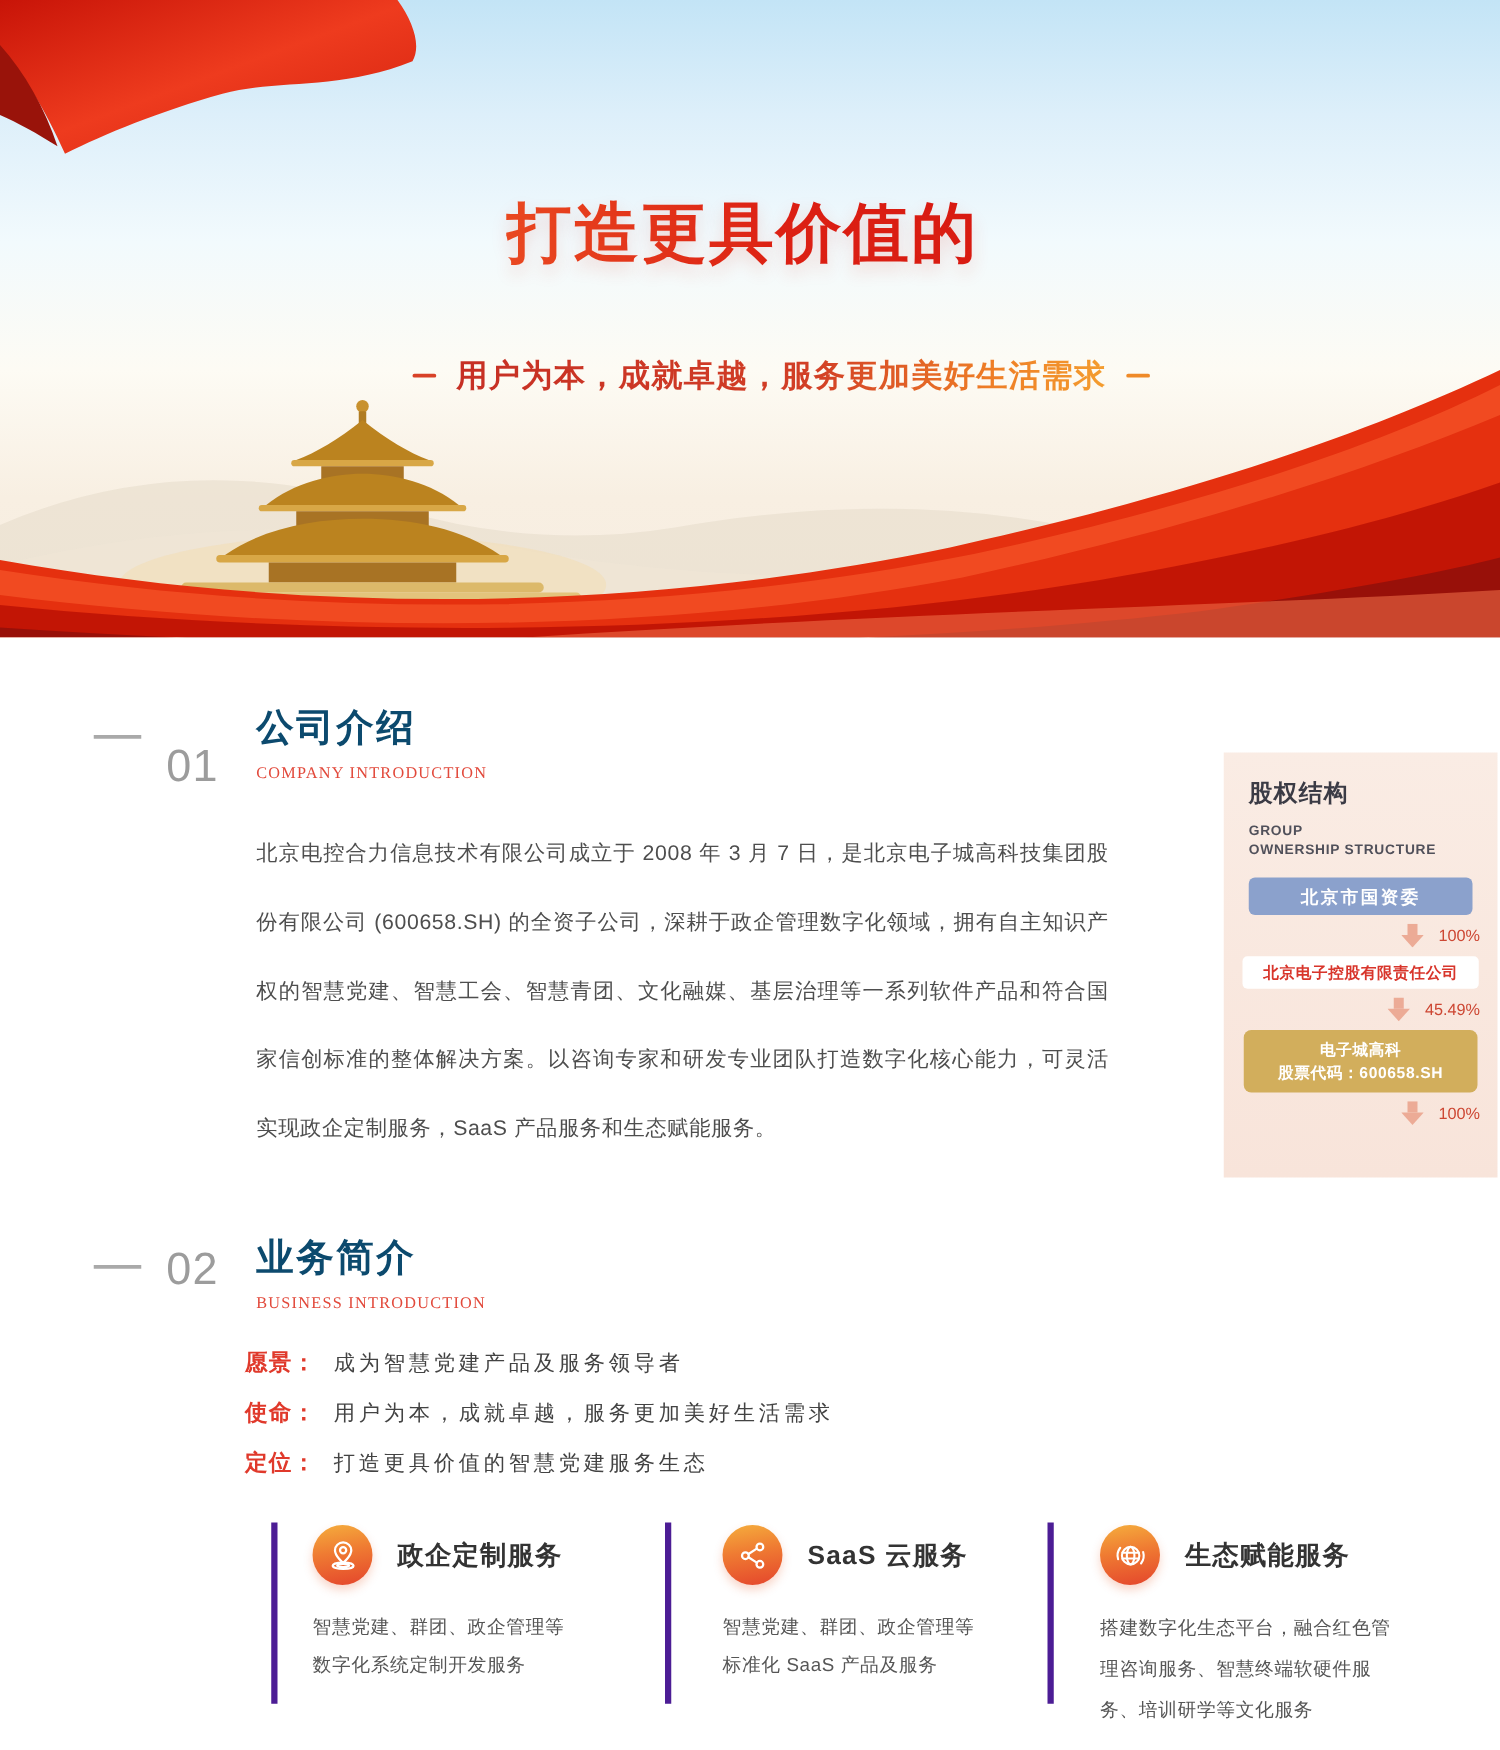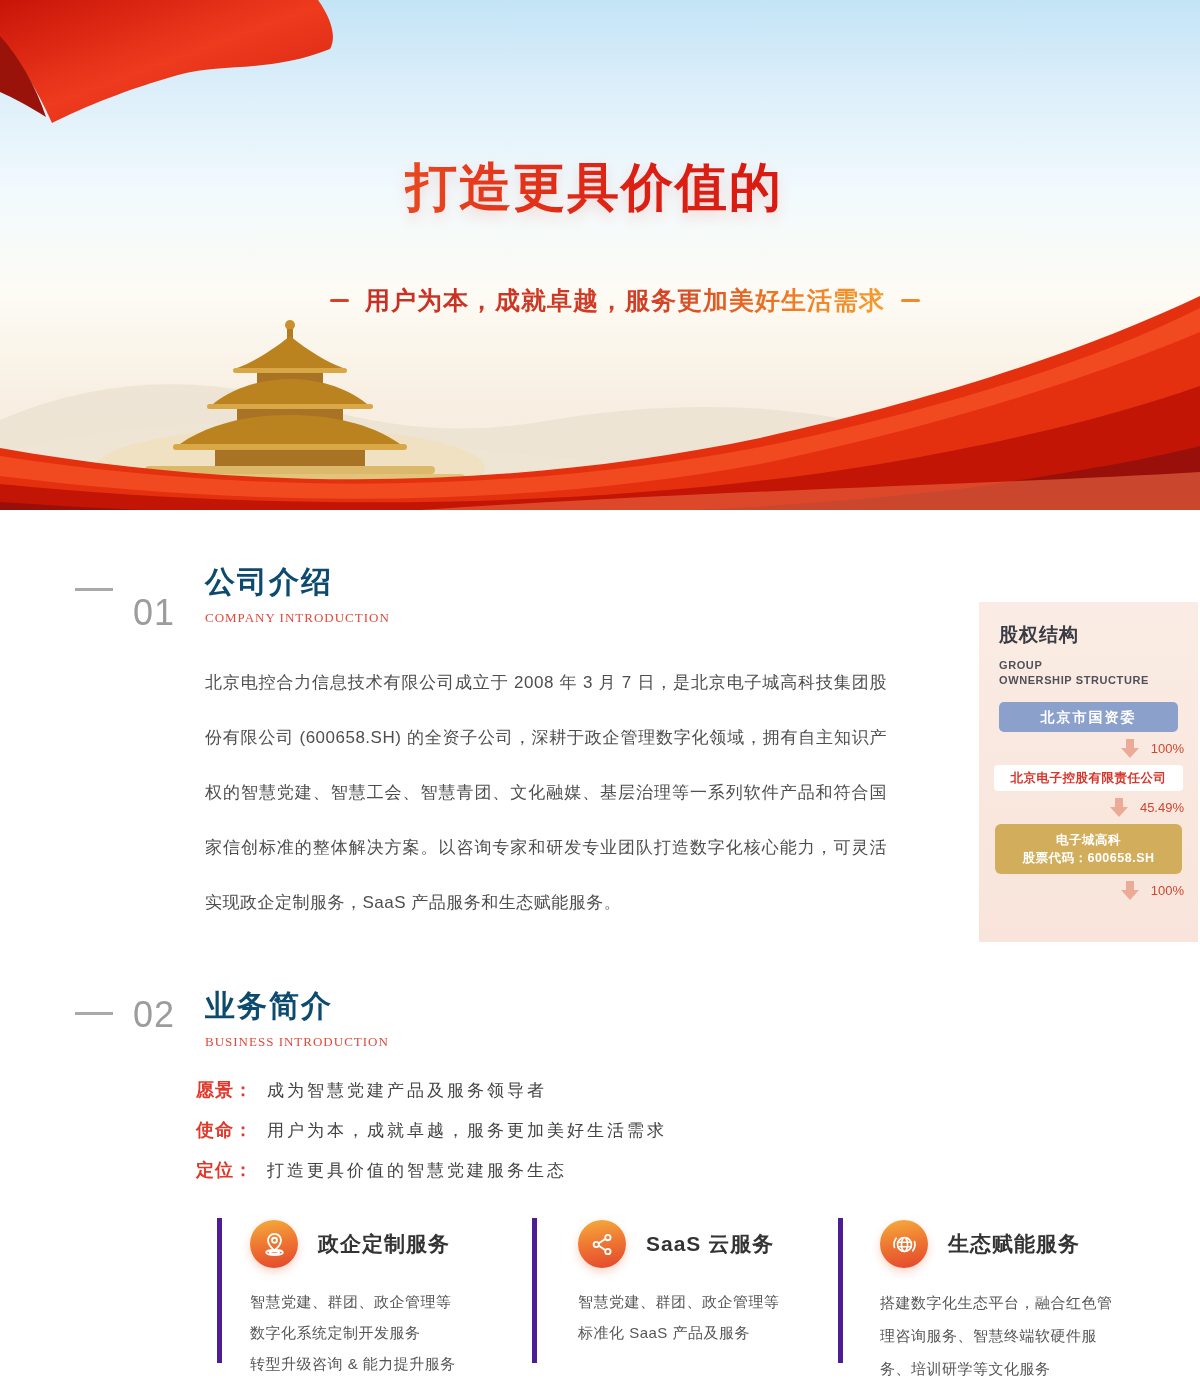--- a/index.html
+++ b/index.html
@@ -202,21 +202,20 @@
           <circle cx="12" cy="8.2" r="2.2"></circle>
           <ellipse cx="12" cy="19.2" rx="7.4" ry="2.3"></ellipse>
           <ellipse cx="12" cy="19" rx="4.2" ry="1.2"></ellipse>
         </svg>
       </span>
       <span class="svc-title">政企定制服务</span>
     </div>
     <div class="svc-lines">
       <div class="svc-line">智慧党建、群团、政企管理等</div>
       <div class="svc-line">数字化系统定制开发服务</div>
-      <div class="svc-line">转型升级咨询 &amp; 能力提升服务</div>
     </div>
   </div>
 
   <div class="svc-col" style="left:532px; width:306px; padding-left:41px;">
     <div class="svc-head">
       <span class="svc-badge">
         <svg width="27" height="27" viewBox="0 0 24 24" fill="none" stroke="#fff" stroke-width="1.6" stroke-linecap="round">
           <circle cx="6.5" cy="12" r="2.4"></circle>
             <circle cx="16.8" cy="5.8" r="2.4"></circle>
             <circle cx="16.8" cy="18.2" r="2.4"></circle>

